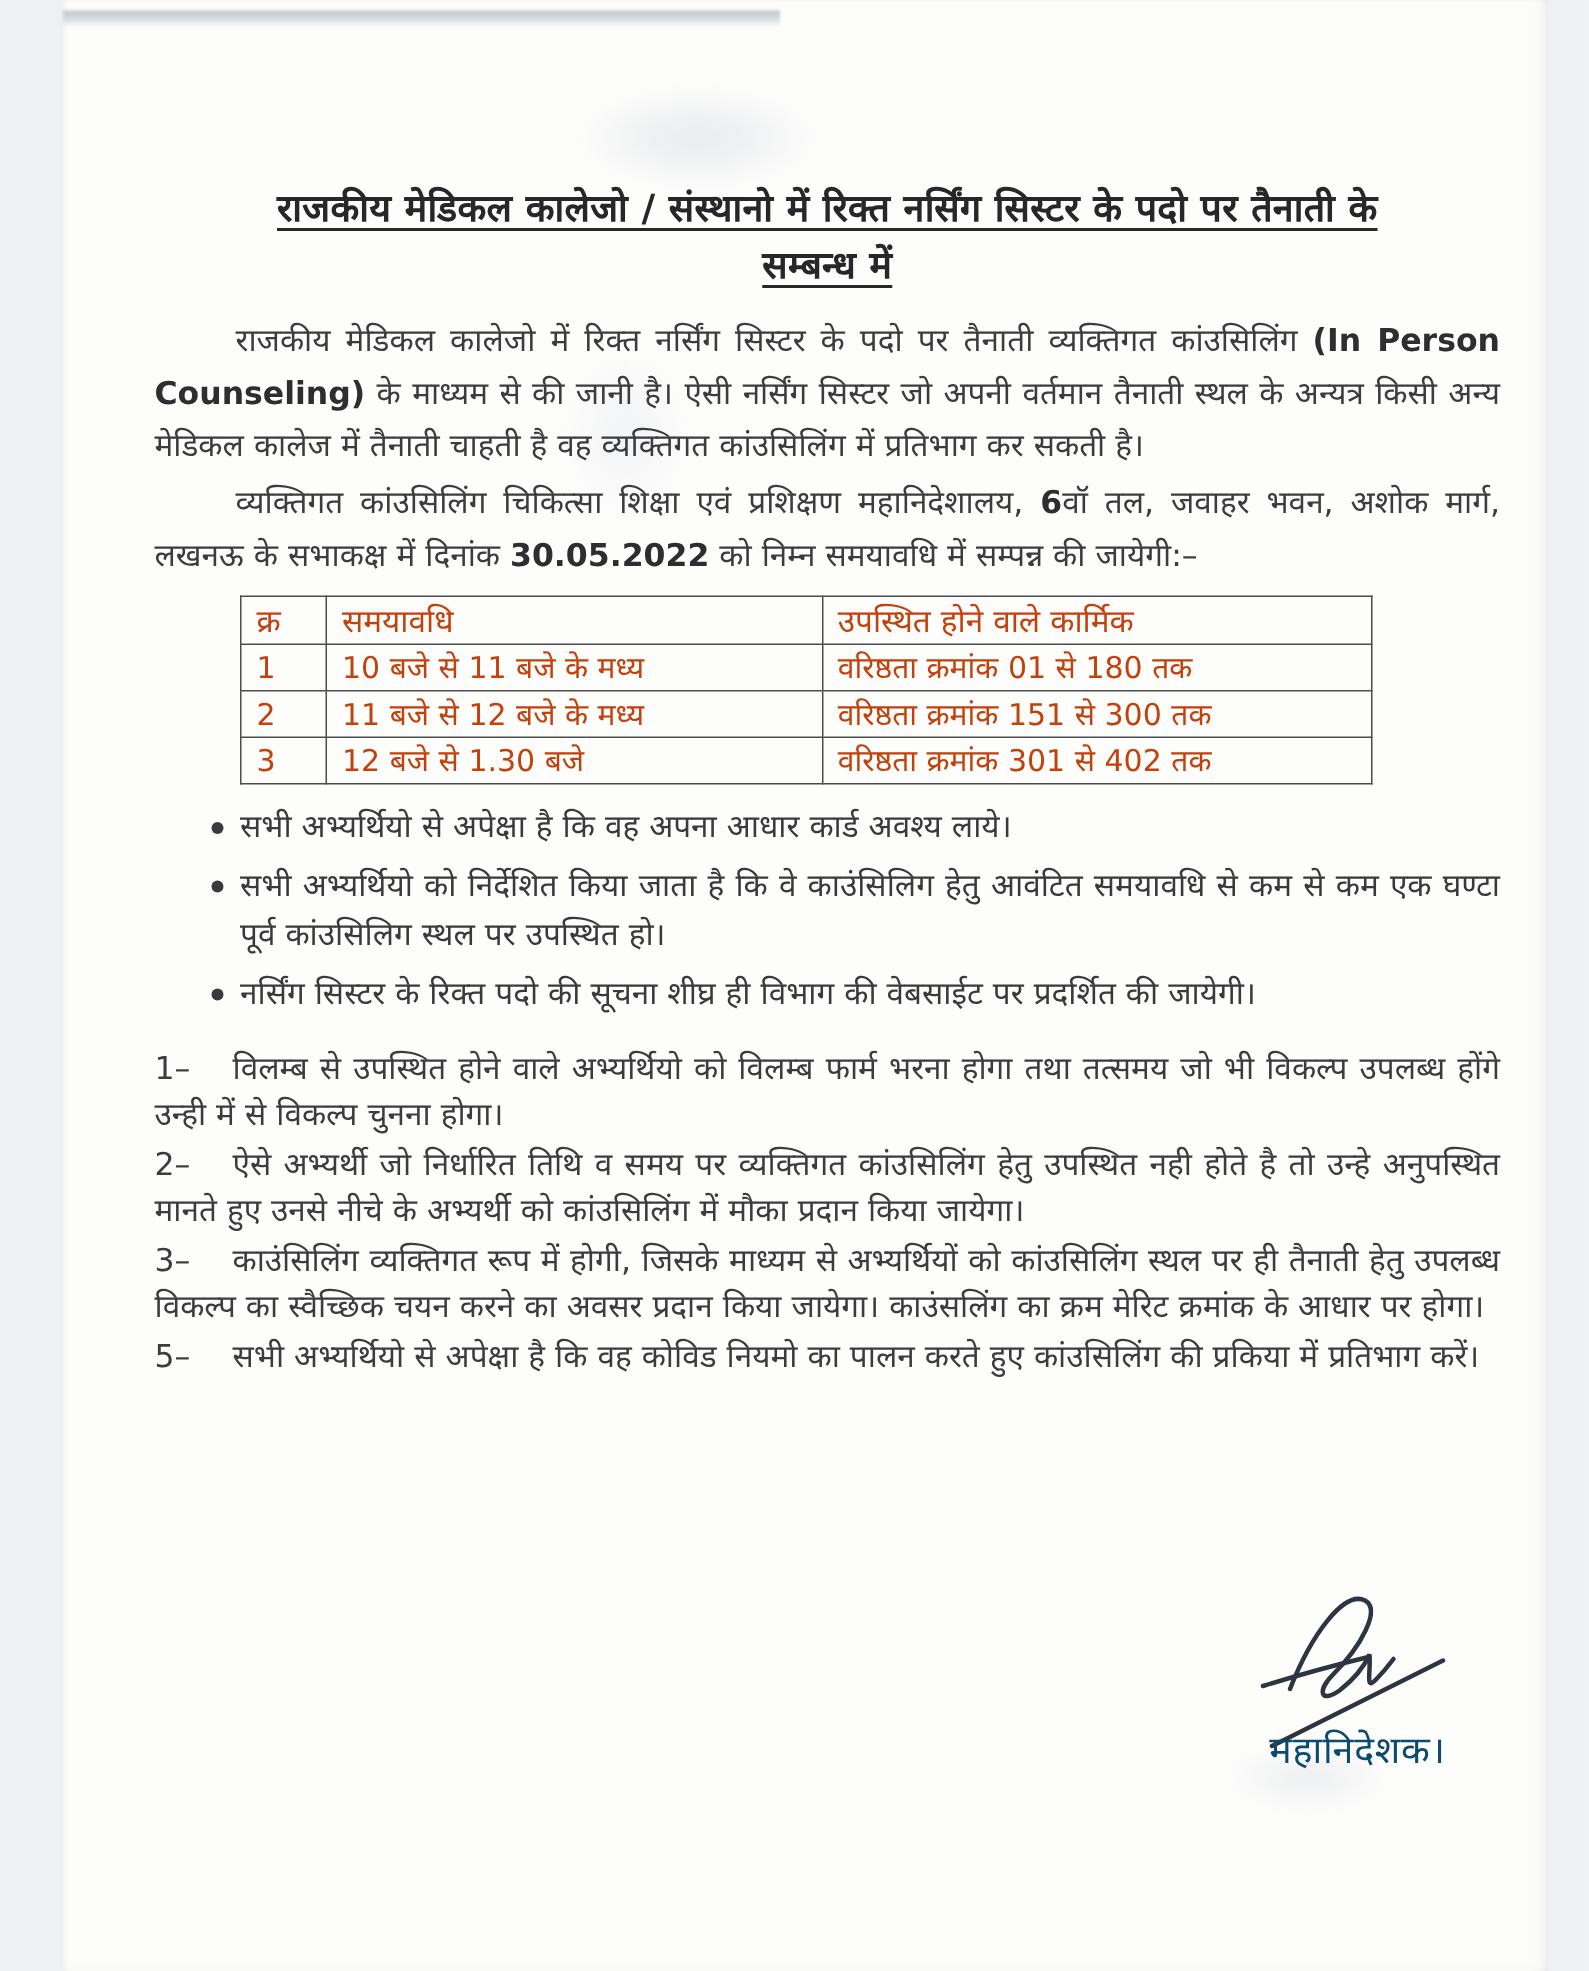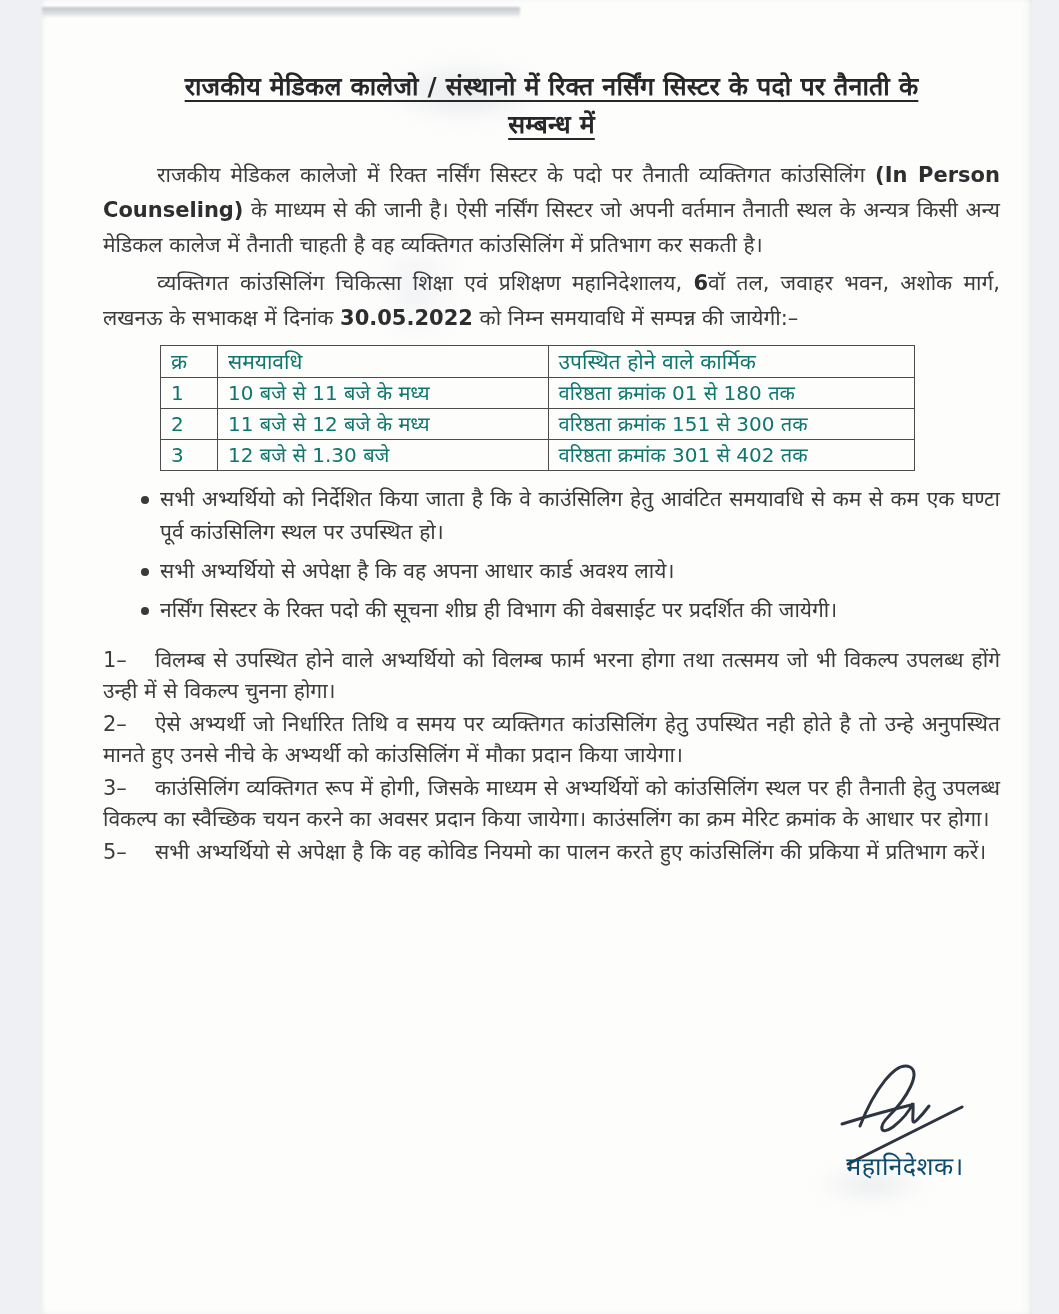--- a/index.html
+++ b/index.html
@@ -25,21 +25,21 @@
   .smudge { position: absolute; border-radius: 50%; filter: blur(9px); }
   .smudge-a { left: 338px; top: 60px; width: 170px; height: 64px;
     background: radial-gradient(ellipse, rgba(210,214,220,.55), rgba(210,214,220,0) 70%); }
   .smudge-b { left: 770px; top: 1168px; width: 120px; height: 34px;
     background: radial-gradient(ellipse, rgba(208,212,218,.5), rgba(208,212,218,0) 70%); }
   .smudge-c { left: 330px; top: 228px; width: 90px; height: 120px;
     background: radial-gradient(ellipse, rgba(225,228,232,.4), rgba(225,228,232,0) 70%); }
 
   .content {
     position: relative;
-    padding: 68px 32px 0 61px;
+    padding: 120px 32px 0 61px;
     color: #3a3a3c;
   }
   .doc-title {
     text-align: center;
     font-size: 25px; font-weight: bold; color: #27272a;
     line-height: 38px;
     letter-spacing: .2px;
   }
   .doc-title .u {
     text-decoration: underline;
@@ -54,21 +54,21 @@
   .para.indent { text-indent: 54px; }
   .p1 { margin-top: 14px; }
   .p2 { margin-top: 3px; }
   .seg-bold { font-weight: bold; color: #2e2e30; }
 
   table.schedule {
     margin: 9px 0 0 57px;
     border-collapse: collapse;
     width: 755px;
     font-size: 20px;
-    color: #0f766e;
+    color: #c2410c;
   }
   table.schedule th, table.schedule td {
     border: 1.6px solid #4c4c4e;
     padding: 1px 10px 2px 10px;
     height: 31px;
     text-align: left;
     font-weight: normal;
     vertical-align: middle;
   }
   table.schedule th { font-size: 21px; }
@@ -159,22 +159,22 @@
             </tr>
             <tr>
               <td>3</td>
               <td>12 बजे से 1.30 बजे</td>
               <td>वरिष्ठता क्रमांक 301 से 402 तक</td>
             </tr>
           </tbody>
       </table>
 
       <ul class="bullets">
+          <li>सभी अभ्यर्थियो से अपेक्षा है कि वह अपना आधार कार्ड अवश्य लाये।</li>
           <li>सभी अभ्यर्थियो को निर्देशित किया जाता है कि वे काउंसिलिग हेतु आवंटित समयावधि से कम से कम एक घण्टा पूर्व कांउसिलिग स्थल पर उपस्थित हो।</li>
-          <li>सभी अभ्यर्थियो से अपेक्षा है कि वह अपना आधार कार्ड अवश्य लाये।</li>
           <li>नर्सिंग सिस्टर के रिक्त पदो की सूचना शीघ्र ही विभाग की वेबसाईट पर प्रदर्शित की जायेगी।</li>
         </ul>
 
       <div class="numbered">
           <p><span class="num">1–</span><span>विलम्ब से उपस्थित होने वाले अभ्यर्थियो को विलम्ब फार्म भरना होगा तथा तत्समय जो भी विकल्प उपलब्ध होंगे उन्ही में से विकल्प चुनना होगा।</span></p>
           <p><span class="num">2–</span><span>ऐसे अभ्यर्थी जो निर्धारित तिथि व समय पर व्यक्तिगत कांउसिलिंग हेतु उपस्थित नही होते है तो उन्हे अनुपस्थित मानते हुए उनसे नीचे के अभ्यर्थी को कांउसिलिंग में मौका प्रदान किया जायेगा।</span></p>
           <p><span class="num">3–</span><span>काउंसिलिंग व्यक्तिगत रूप में होगी, जिसके माध्यम से अभ्यर्थियों को कांउसिलिंग स्थल पर ही तैनाती हेतु उपलब्ध विकल्प का स्वैच्छिक चयन करने का अवसर प्रदान किया जायेगा। काउंसलिंग का क्रम मेरिट क्रमांक के आधार पर होगा।</span></p>
           <p><span class="num">5–</span><span>सभी अभ्यर्थियो से अपेक्षा है कि वह कोविड नियमो का पालन करते हुए कांउसिलिंग की प्रकिया में प्रतिभाग करें।</span></p>
         </div>
 

